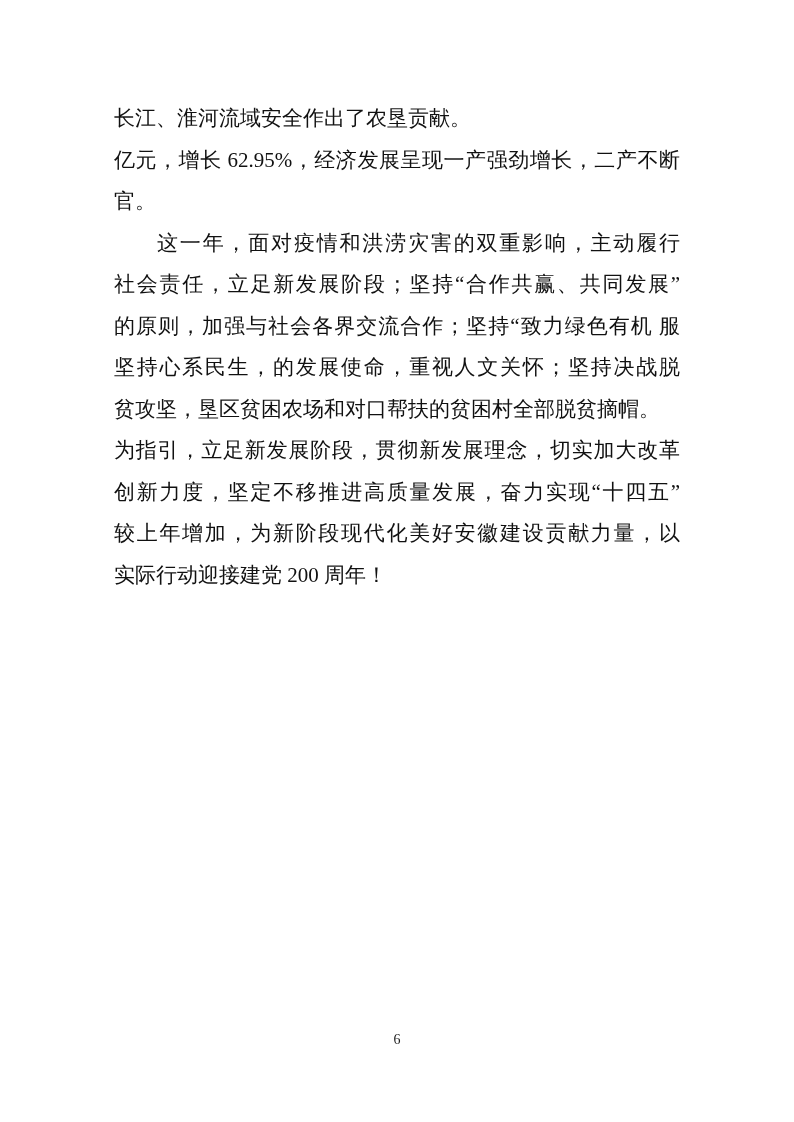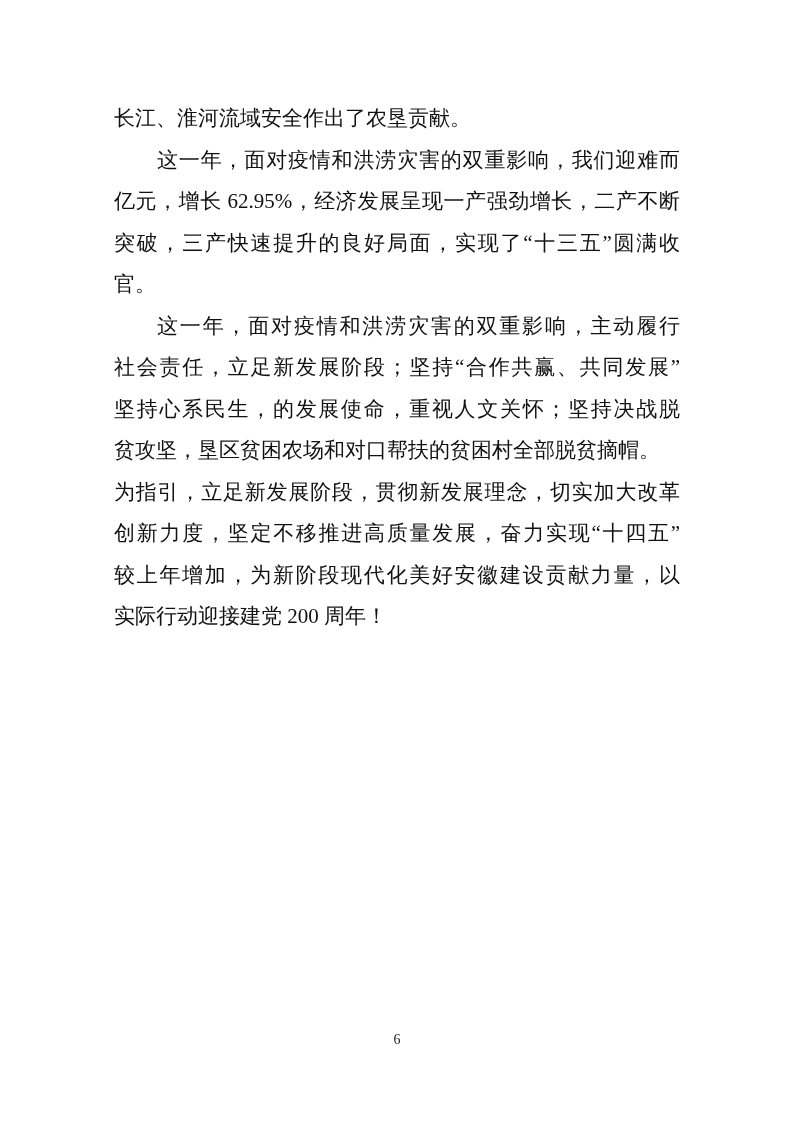--- a/index.html
+++ b/index.html
@@ -48,26 +48,25 @@
     color: #222222;
     font-family: "Liberation Serif", "DejaVu Serif", serif;
   }
 </style>
 </head>
 <body>
 
 <div class="page">
   <div class="text-block">
       <div class="line">长江、淮河流域安全作出了农垦贡献。</div>
-      <div class="line indent fill">这一年，面对疫情和洪涝灾害的双重影响，我们迎难而</div>
       <div class="line fill">亿元，增长 62.95%，经济发展呈现一产强劲增长，二产不断</div>
-      <div class="line fill">突破，三产快速提升的良好局面，实现了“十三五”圆满收</div>
       <div class="line">官。</div>
       <div class="line indent fill">这一年，面对疫情和洪涝灾害的双重影响，主动履行</div>
       <div class="line fill">社会责任，立足新发展阶段；坚持“合作共赢、共同发展”</div>
+      <div class="line fill">的原则，加强与社会各界交流合作；坚持“致力绿色有机 服</div>
       <div class="line fill">坚持心系民生，的发展使命，重视人文关怀；坚持决战脱</div>
       <div class="line">贫攻坚，垦区贫困农场和对口帮扶的贫困村全部脱贫摘帽。</div>
       <div class="line fill">为指引，立足新发展阶段，贯彻新发展理念，切实加大改革</div>
       <div class="line fill">创新力度，坚定不移推进高质量发展，奋力实现“十四五”</div>
       <div class="line fill">较上年增加，为新阶段现代化美好安徽建设贡献力量，以</div>
       <div class="line">实际行动迎接建党 200 周年！</div>
     </div>
   <div class="footer">
     <span class="page-number">6</span>
   </div>

